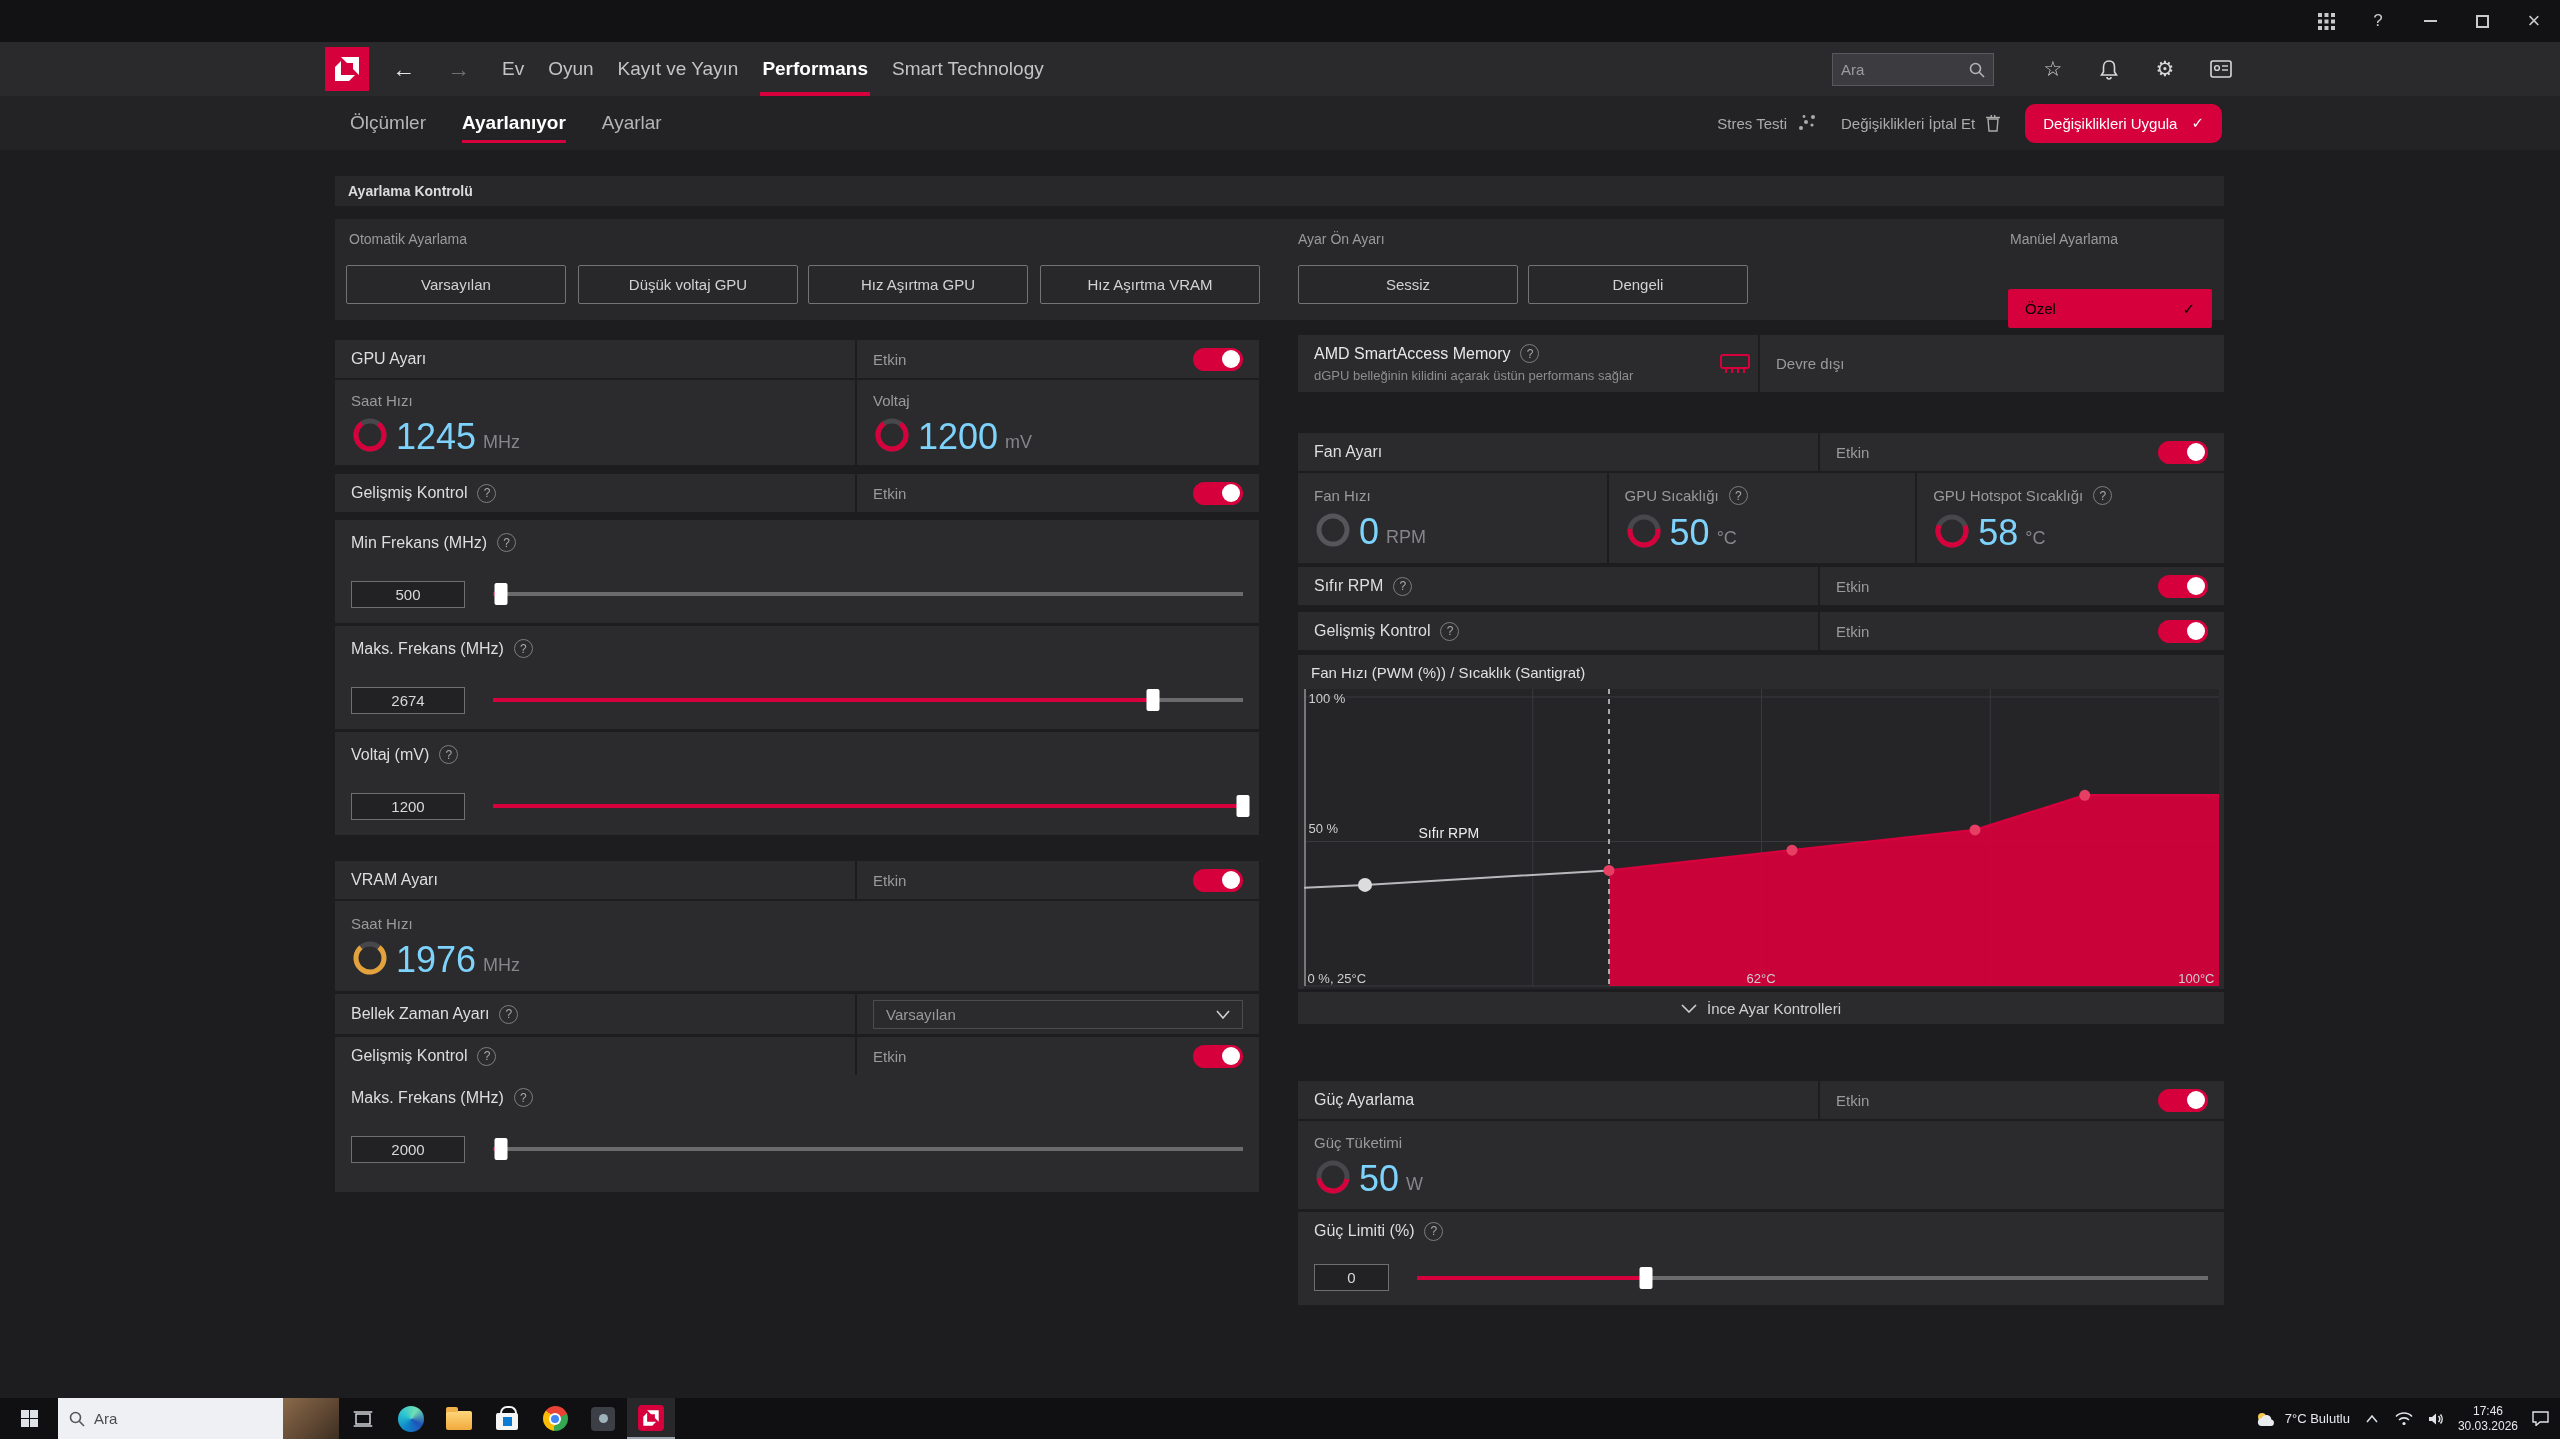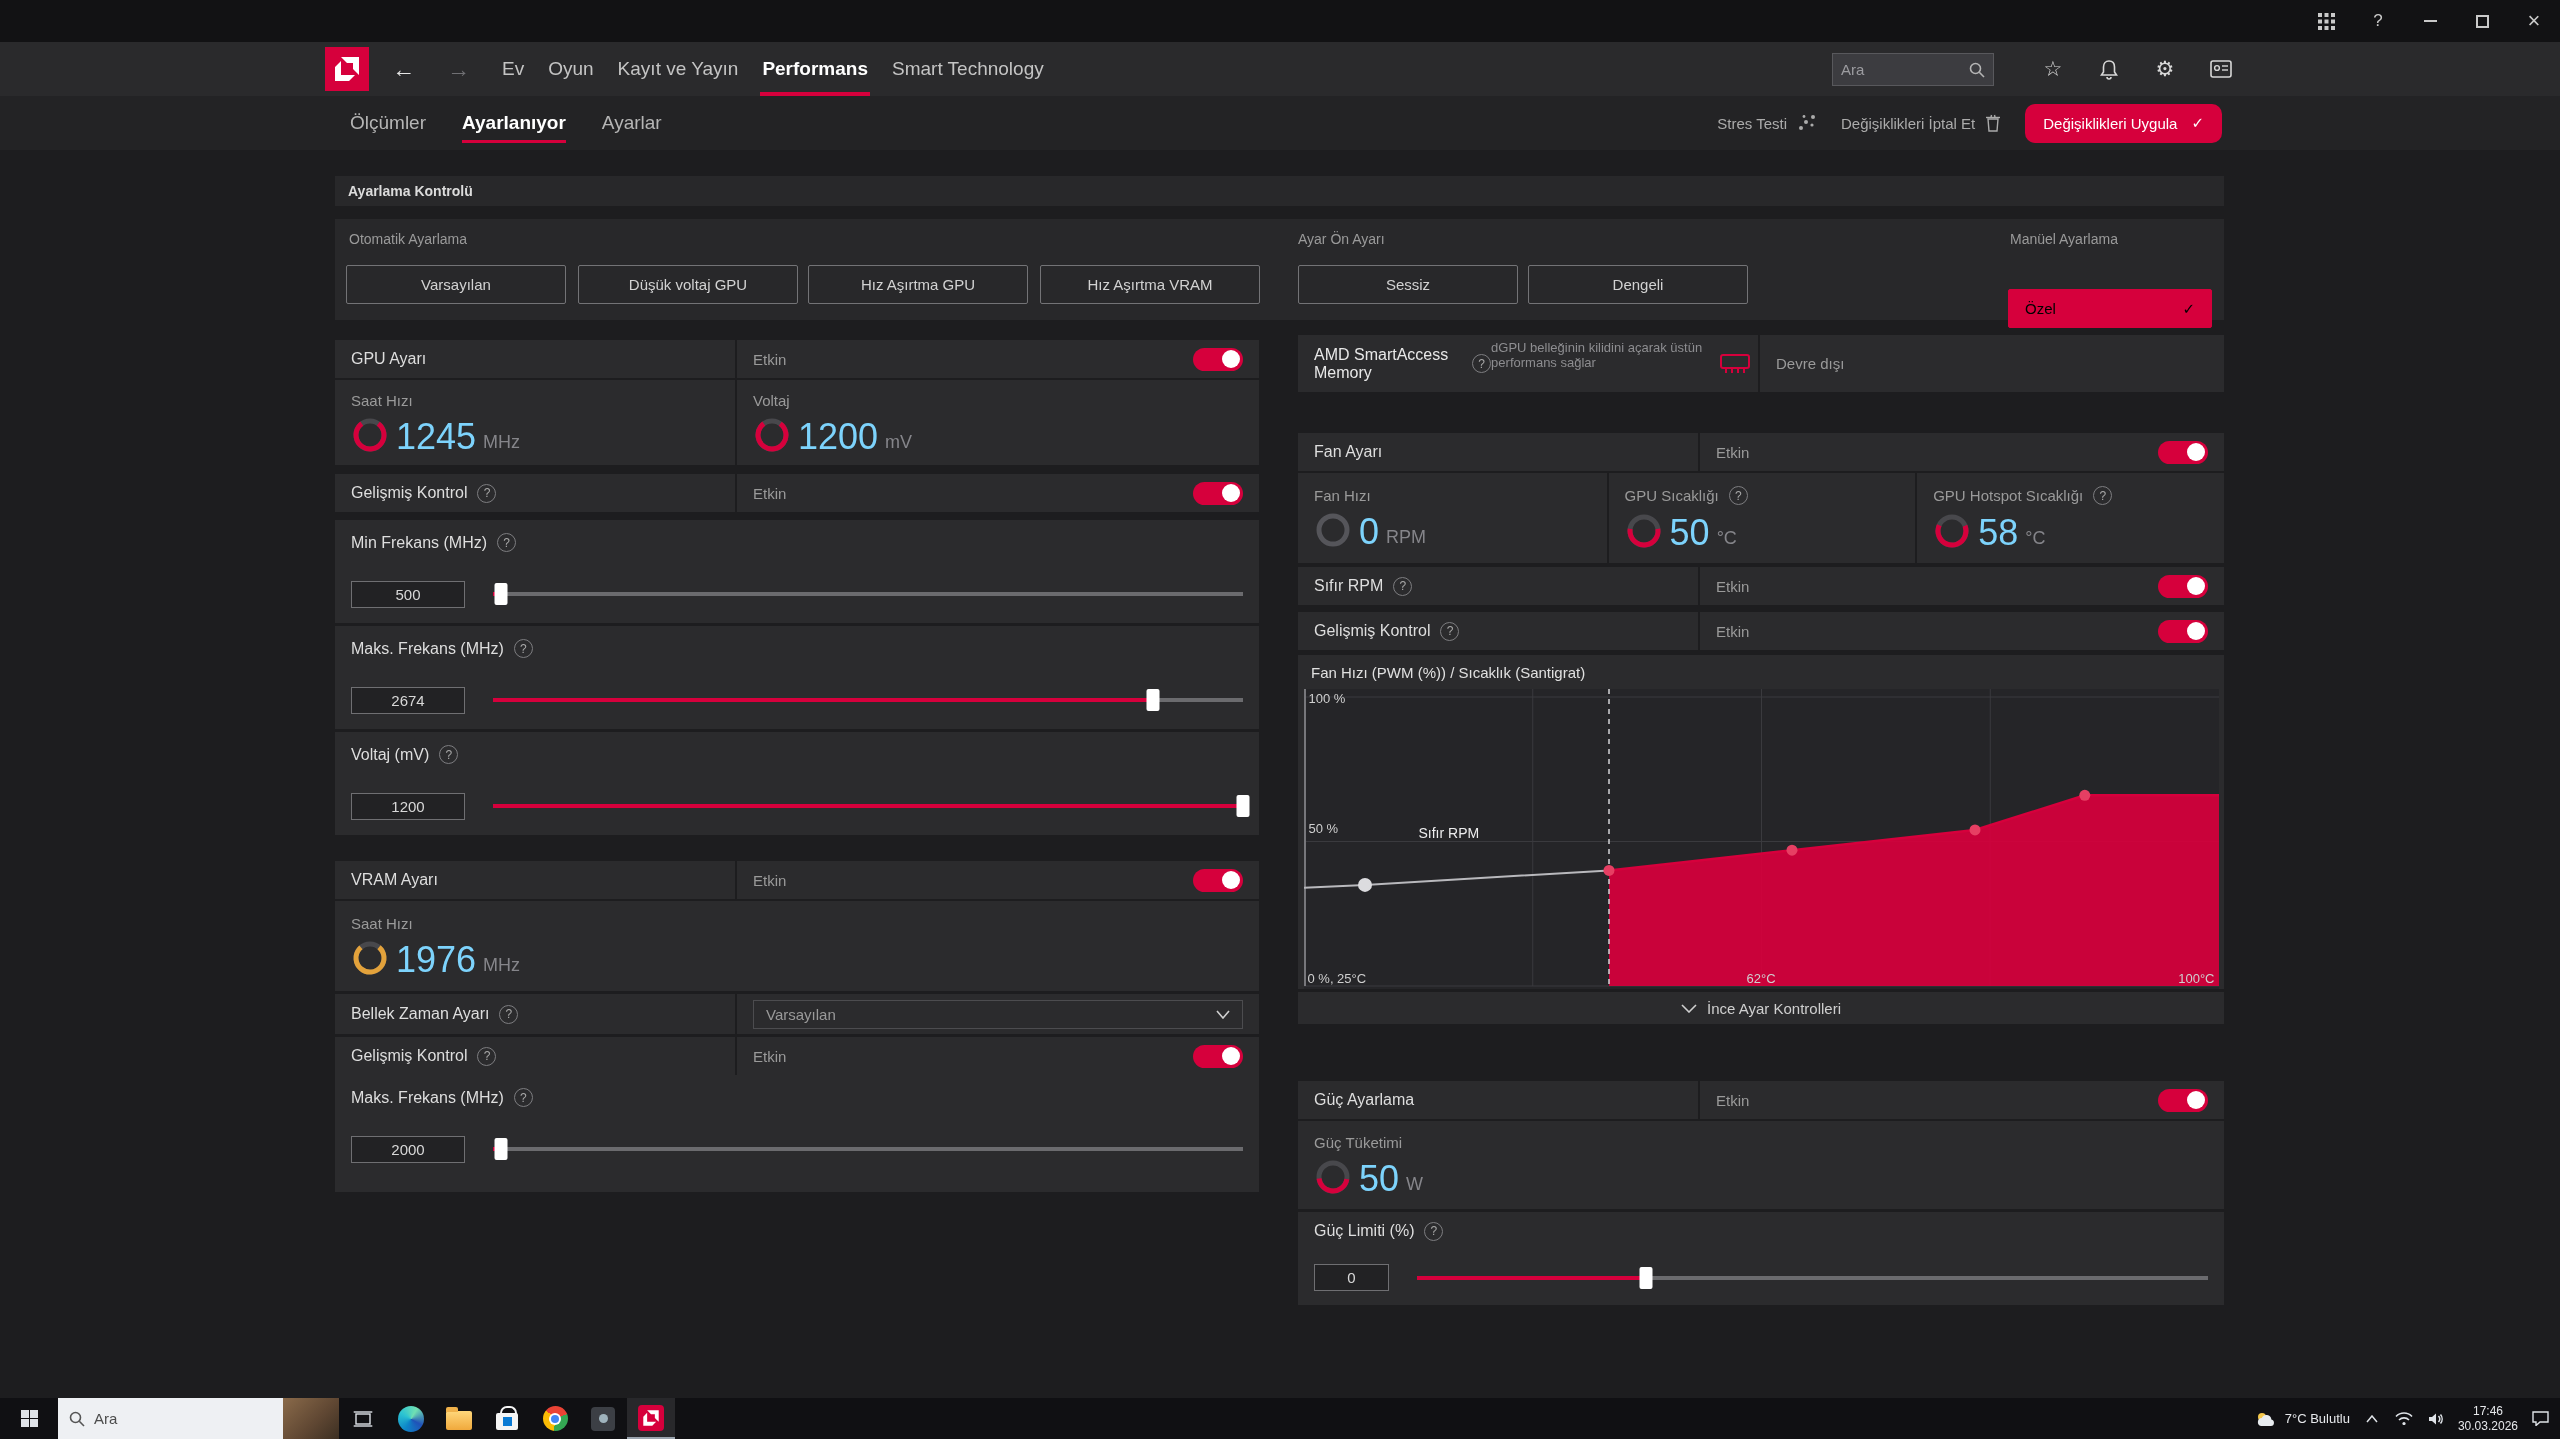--- a/index.html
+++ b/index.html
@@ -59,21 +59,21 @@
   .preset-btn.sel{width:204px;background:var(--accent);border-color:var(--accent);color:#000000;justify-content:space-between;padding:0 16px;margin-top:24px;}
 
   .col-left{position:absolute;left:0;top:164px;width:924px;}
   .col-right{position:absolute;left:963px;top:159px;width:926px;}
 
   .panel{background:var(--panel);}
   .row{display:flex;align-items:center;background:var(--panel);}.h38{height:38px}.h40{height:40px}.h85{height:85px}.h88{height:88px}.h90{height:90px}
   .bb{border-bottom:2px solid var(--div);}
   .hr{height:3px;background:var(--div);}
   .sp{background:transparent;}
-  .c1{width:400px;height:100%;display:flex;align-items:center;padding:0 16px;}
+  .c1{width:520px;height:100%;display:flex;align-items:center;padding:0 16px;}
   .c2{flex:1;height:100%;display:flex;align-items:center;padding:0 16px;border-left:2px solid var(--div);}
   .c3{width:308.6px;height:100%;display:flex;align-items:center;padding:0 16px;}
   .c3 + .c3{border-left:2px solid var(--div);}
   .lbl{font-size:16px;color:#dedede;}
   .glbl{font-size:15px;color:var(--gray);}
   .help{width:19px;height:19px;min-width:19px;border:1px solid #7d7d80;border-radius:50%;color:#a8a8a8;font-size:12px;display:inline-flex;align-items:center;justify-content:center;margin-left:10px;}
   .toggle{width:50px;height:23px;border-radius:12px;background:var(--accent);position:relative;margin-left:auto;}
   .toggle::after{content:"";position:absolute;top:2.5px;right:3px;width:18px;height:18px;background:#fff;border-radius:50%;}
 
   .meter{display:flex;flex-direction:column;justify-content:center;}
@@ -95,21 +95,21 @@
   .numbox.small{width:75px;}
   .sl{flex:1;position:relative;height:24px;margin-left:28px;}
   .sl-track{position:absolute;left:0;right:0;top:10px;height:4px;background:#6b6b6e;}
   .sl-fill{position:absolute;left:0;top:10px;height:4px;background:var(--accent);}
   .sl-handle{position:absolute;top:1px;width:13px;height:22px;background:#fff;border-radius:2px;transform:translateX(-50%);}
 
   .dropdown{flex:1;height:29px;border:1px solid #4c4c4f;display:flex;align-items:center;padding:0 12px;color:var(--gray);font-size:15px;}
 
   
   .sam{display:flex;height:57px;background:var(--panel);position:relative;}
-  .sam-left{width:460px;height:100%;padding:0 16px;display:flex;flex-direction:row;justify-content:center;}
+  .sam-left{width:460px;height:100%;padding:0 16px;display:flex;flex-direction:column;justify-content:center;}
   .sam-trow{display:flex;align-items:center;}
   .sam-title{font-size:16px;color:var(--txt);}
   .sam-sub{font-size:13px;color:#8d8d90;margin-top:5px;}
   .sam-icon{position:absolute;left:421px;top:16px;}
   .sam-right{flex:1;height:100%;border-left:2px solid var(--div);display:flex;align-items:center;padding:15px 16px;color:var(--gray);font-size:15px;}
 
   
   .chart-title{height:34px;display:flex;align-items:center;padding-left:13px;font-size:15px;color:#e0e0e0;background:var(--panel);}
   .plotwrap{background:var(--panel);padding:0 5px;}
   .plot{position:relative;width:915px;height:300px;margin:0 auto;background:#252528;}

